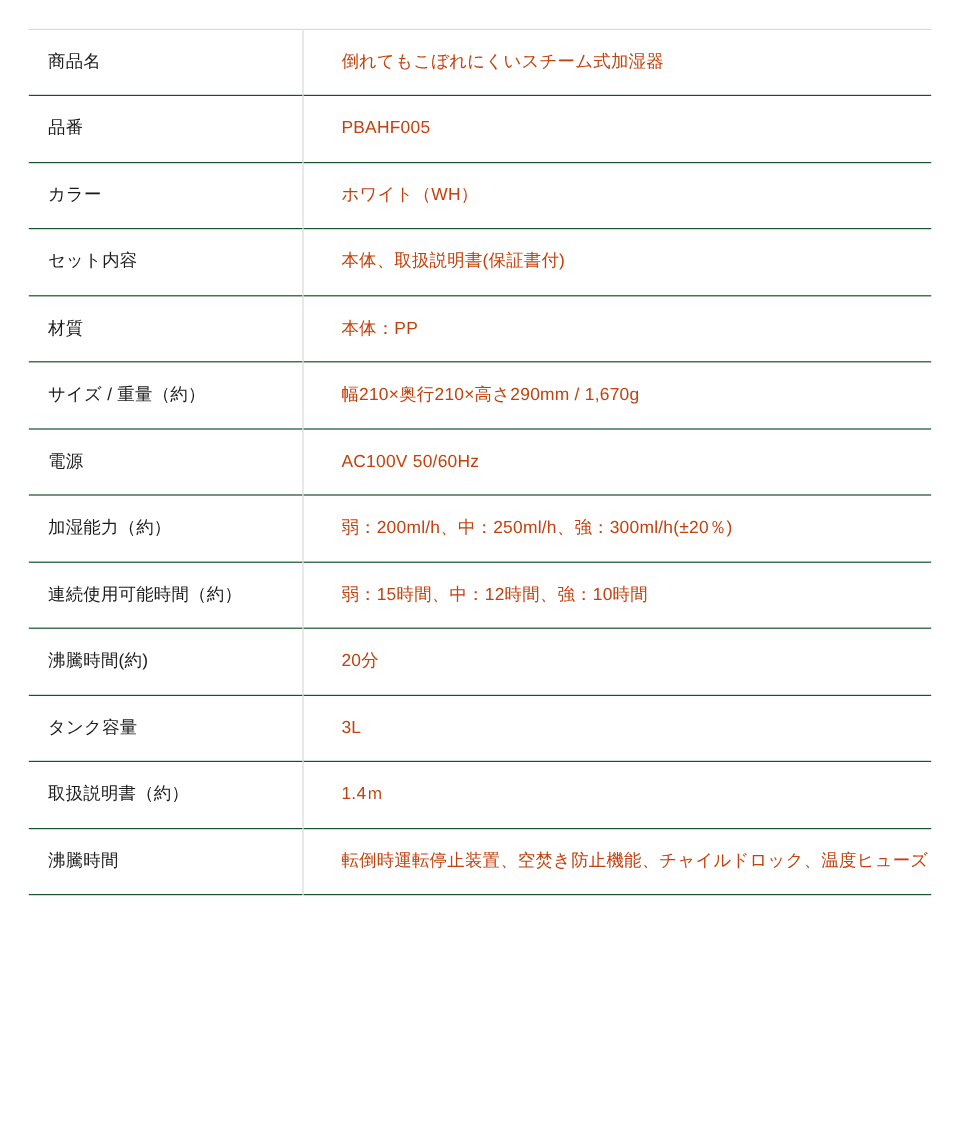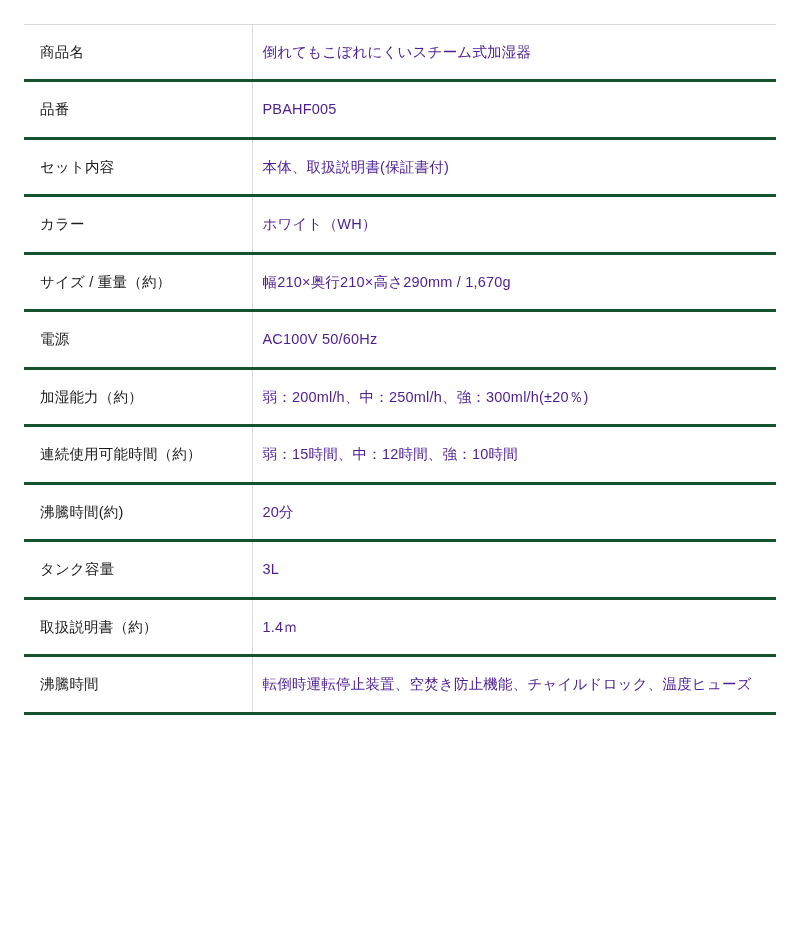--- a/index.html
+++ b/index.html
@@ -21,42 +21,42 @@
     padding: 24px 24px 0 24px;
     background: #ffffff;
   }
   table.spec-table {
     width: 752px;
     border-collapse: collapse;
     table-layout: fixed;
     border-top: 1px solid #d9d9d9;
   }
   table.spec-table tr {
-    border-bottom: 3px solid #14532d;
+    border-bottom: 1px solid #14532d;
   }
   table.spec-table th,
   table.spec-table td {
     text-align: left;
     vertical-align: middle;
     font-weight: normal;
     font-size: 14.5px;
     line-height: 1.55;
     padding: 16px 0 16px 16px;
     box-sizing: border-box;
   }
   table.spec-table th.spec-label {
     width: 228px;
     border-right: 1px solid #d9d9d9;
     color: #1a1a1a;
     letter-spacing: 0.2px;
   }
   table.spec-table td.spec-value {
     width: 524px;
-    padding-left: 10px;
-    color: #4c1d95;
+    padding-left: 32px;
+    color: #c2410c;
     letter-spacing: 0.2px;
   }
   .row-tall th.spec-label,
   .row-tall td.spec-value {
     padding-top: 16px;
     padding-bottom: 16px;
   }
 </style>
 </head>
 <body>
@@ -66,26 +66,30 @@
     <tbody>
       <tr>
         <th class="spec-label">商品名</th>
         <td class="spec-value">倒れてもこぼれにくいスチーム式加湿器</td>
       </tr>
       <tr>
         <th class="spec-label">品番</th>
         <td class="spec-value">PBAHF005</td>
       </tr>
       <tr>
+        <th class="spec-label">カラー</th>
+        <td class="spec-value">ホワイト（WH）</td>
+      </tr>
+      <tr>
         <th class="spec-label">セット内容</th>
         <td class="spec-value">本体、取扱説明書(保証書付)</td>
       </tr>
       <tr>
-        <th class="spec-label">カラー</th>
-        <td class="spec-value">ホワイト（WH）</td>
+        <th class="spec-label">材質</th>
+        <td class="spec-value">本体：PP</td>
       </tr>
       <tr>
         <th class="spec-label">サイズ / 重量（約）</th>
         <td class="spec-value">幅210×奥行210×高さ290mm / 1,670g</td>
       </tr>
       <tr>
         <th class="spec-label">電源</th>
         <td class="spec-value">AC100V 50/60Hz</td>
       </tr>
       <tr>

